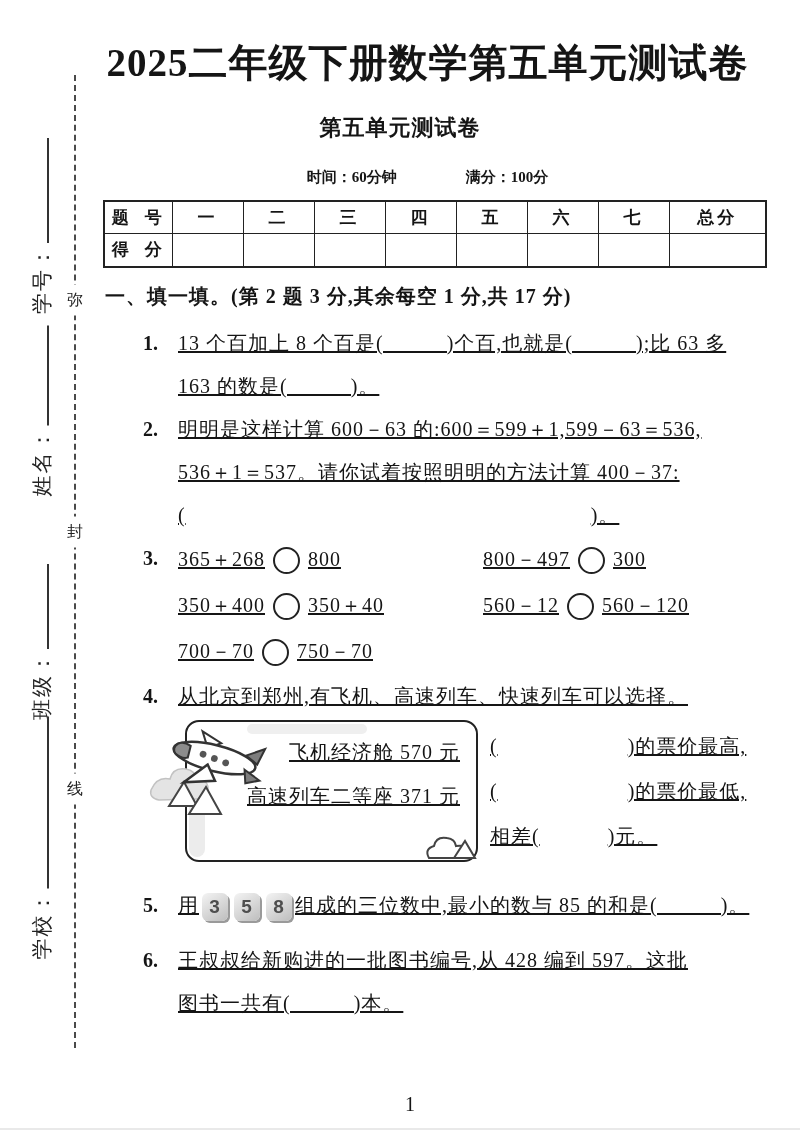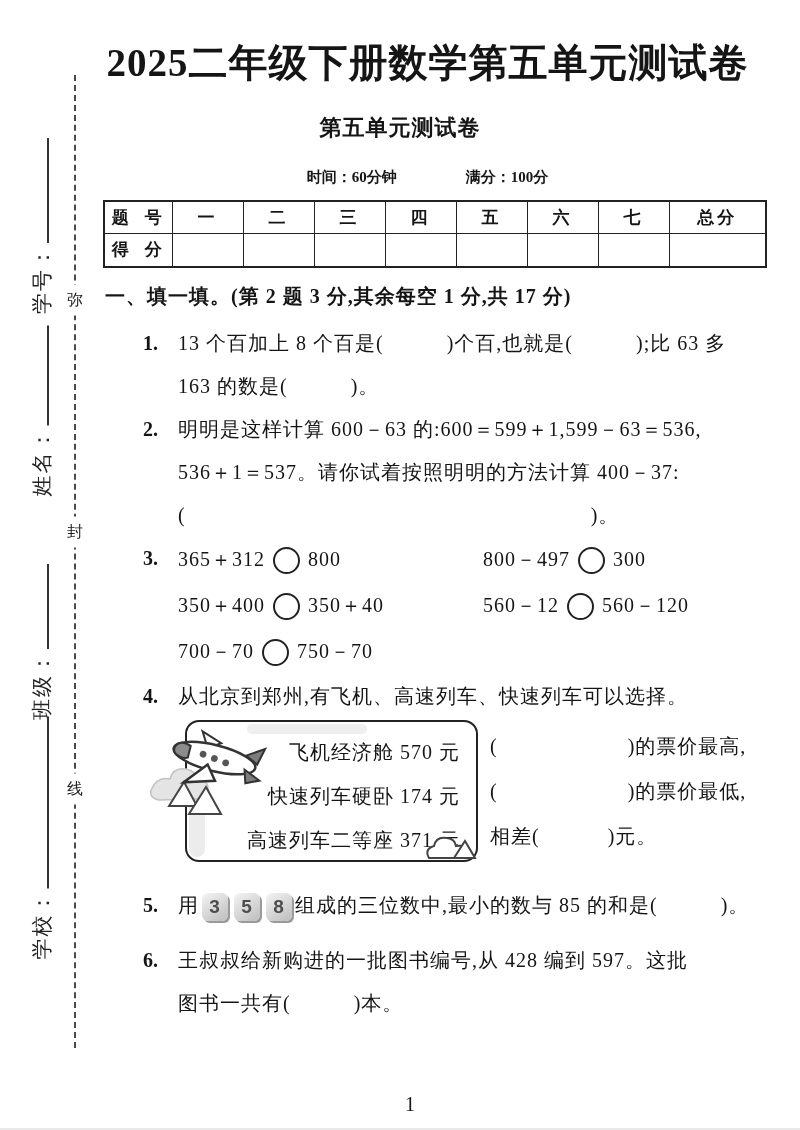--- a/index.html
+++ b/index.html
@@ -21,21 +21,21 @@
   
   .score-table { margin:13px 0 0 103px; border-collapse:collapse; table-layout:fixed; width:662px; border:2.5px solid #222; }
   .score-table td, .score-table th { border:1.5px solid #222; text-align:center; font-size:17px; font-weight:bold; letter-spacing:3px;font-family:Liberation Mono, monospace; }
   .score-table tr:nth-child(1) td, .score-table tr:nth-child(1) th { height:32px; }
   .score-table tr:nth-child(2) td, .score-table tr:nth-child(2) th { height:34px; }
   
   .section-heading { margin:16px 0 0 105px; font-size:20px; line-height:24px; font-weight:bold; letter-spacing:1px; white-space:nowrap; }
   .questions { margin:14px 0 0 143px; }
   .q { display:flex; align-items:flex-start; }
   .qnum { width:35px; flex:0 0 35px; font-weight:bold; font-size:20px; line-height:43px; }
-  .qbody { font-size:20px; letter-spacing:1px; }
+  .qbody { font-size:20px; letter-spacing:1px;text-decoration:underline; }
   .qline { height:43px; line-height:43px; white-space:nowrap; }
   .gap-wide { display:inline-block; width:405px; }
   
   .cmp-circle { display:inline-block; width:27px; height:27px; border:2px solid #222; border-radius:50%; vertical-align:middle; margin:-3px 8px 0 8px; background:#fff; }
   .mini-circle { width:26px; height:26px; margin:-4px 2px 0 2px; }
   .q3row { display:flex; height:46px; align-items:center; white-space:nowrap; }
   .q3cell-l { width:305px; flex:0 0 305px; }
   
   .q4wrap { display:flex; margin-top:2px; }
   .fare-box { position:relative; margin-left:7px; width:293px; height:142px; border:2.5px solid #222; border-radius:14px; flex:0 0 293px; }
@@ -148,21 +148,21 @@
         <div class="qline">
           <span>(</span><span class="gap-wide"></span><span>)。</span>
         </div>
       </div>
     </div>
 
     <div class="q">
       <span class="qnum">3.</span>
       <div class="qbody">
         <div class="q3row">
-          <div class="q3cell-l"><span>365＋312</span><span class="cmp-circle"></span><span>800</span></div>
+          <div class="q3cell-l"><span>365＋268</span><span class="cmp-circle"></span><span>800</span></div>
           <div><span>800－497</span><span class="cmp-circle"></span><span>300</span></div>
         </div>
         <div class="q3row">
           <div class="q3cell-l"><span>350＋400</span><span class="cmp-circle"></span><span>350＋40</span></div>
           <div><span>560－12</span><span class="cmp-circle"></span><span>560－120</span></div>
         </div>
         <div class="q3row">
           <div class="q3cell-l"><span>700－70</span><span class="cmp-circle"></span><span>750－70</span></div>
         </div>
       </div>
@@ -171,21 +171,20 @@
     <div class="q">
       <span class="qnum">4.</span>
       <div class="qbody">
         <div class="qline">从北京到郑州,有飞机、高速列车、快速列车可以选择。</div>
         <div class="q4wrap">
           <div class="fare-box">
             <div class="box-shade"></div>
             <div class="box-shade-top"></div>
             <div class="fare-lines">
               <div class="fare-line">飞机经济舱 570 元</div>
-              <div class="fare-line">快速列车硬卧 174 元</div>
               <div class="fare-line">高速列车二等座 371 元</div>
             </div>
             <div class="plane-wrap">
               <svg viewBox="0 0 150 120" width="150" height="120">
                 <path d="M12 80 q6 -14 19 -11 q3 -12 16 -10 q10 2 11 11 q12 -1 11 11 q-1 9 -13 8 L20 90 q-10 -2 -8 -10 z" fill="#e4e4e4" stroke="#c2c2c2" stroke-width="1.5"></path>
                 <path d="M30 96 l15 -24 l13 24 z" fill="#fff" stroke="#444" stroke-width="2"></path>
                 <path d="M50 104 l17 -27 l15 27 z" fill="#fff" stroke="#444" stroke-width="2"></path>
                 <g transform="rotate(14 75 50)">
                   <path d="M66 40 l-9 -15 l21 7 z" fill="#fff" stroke="#333" stroke-width="2"></path>
                   <ellipse cx="75" cy="48" rx="42" ry="13" fill="#fff" stroke="#333" stroke-width="2.5"></ellipse>

